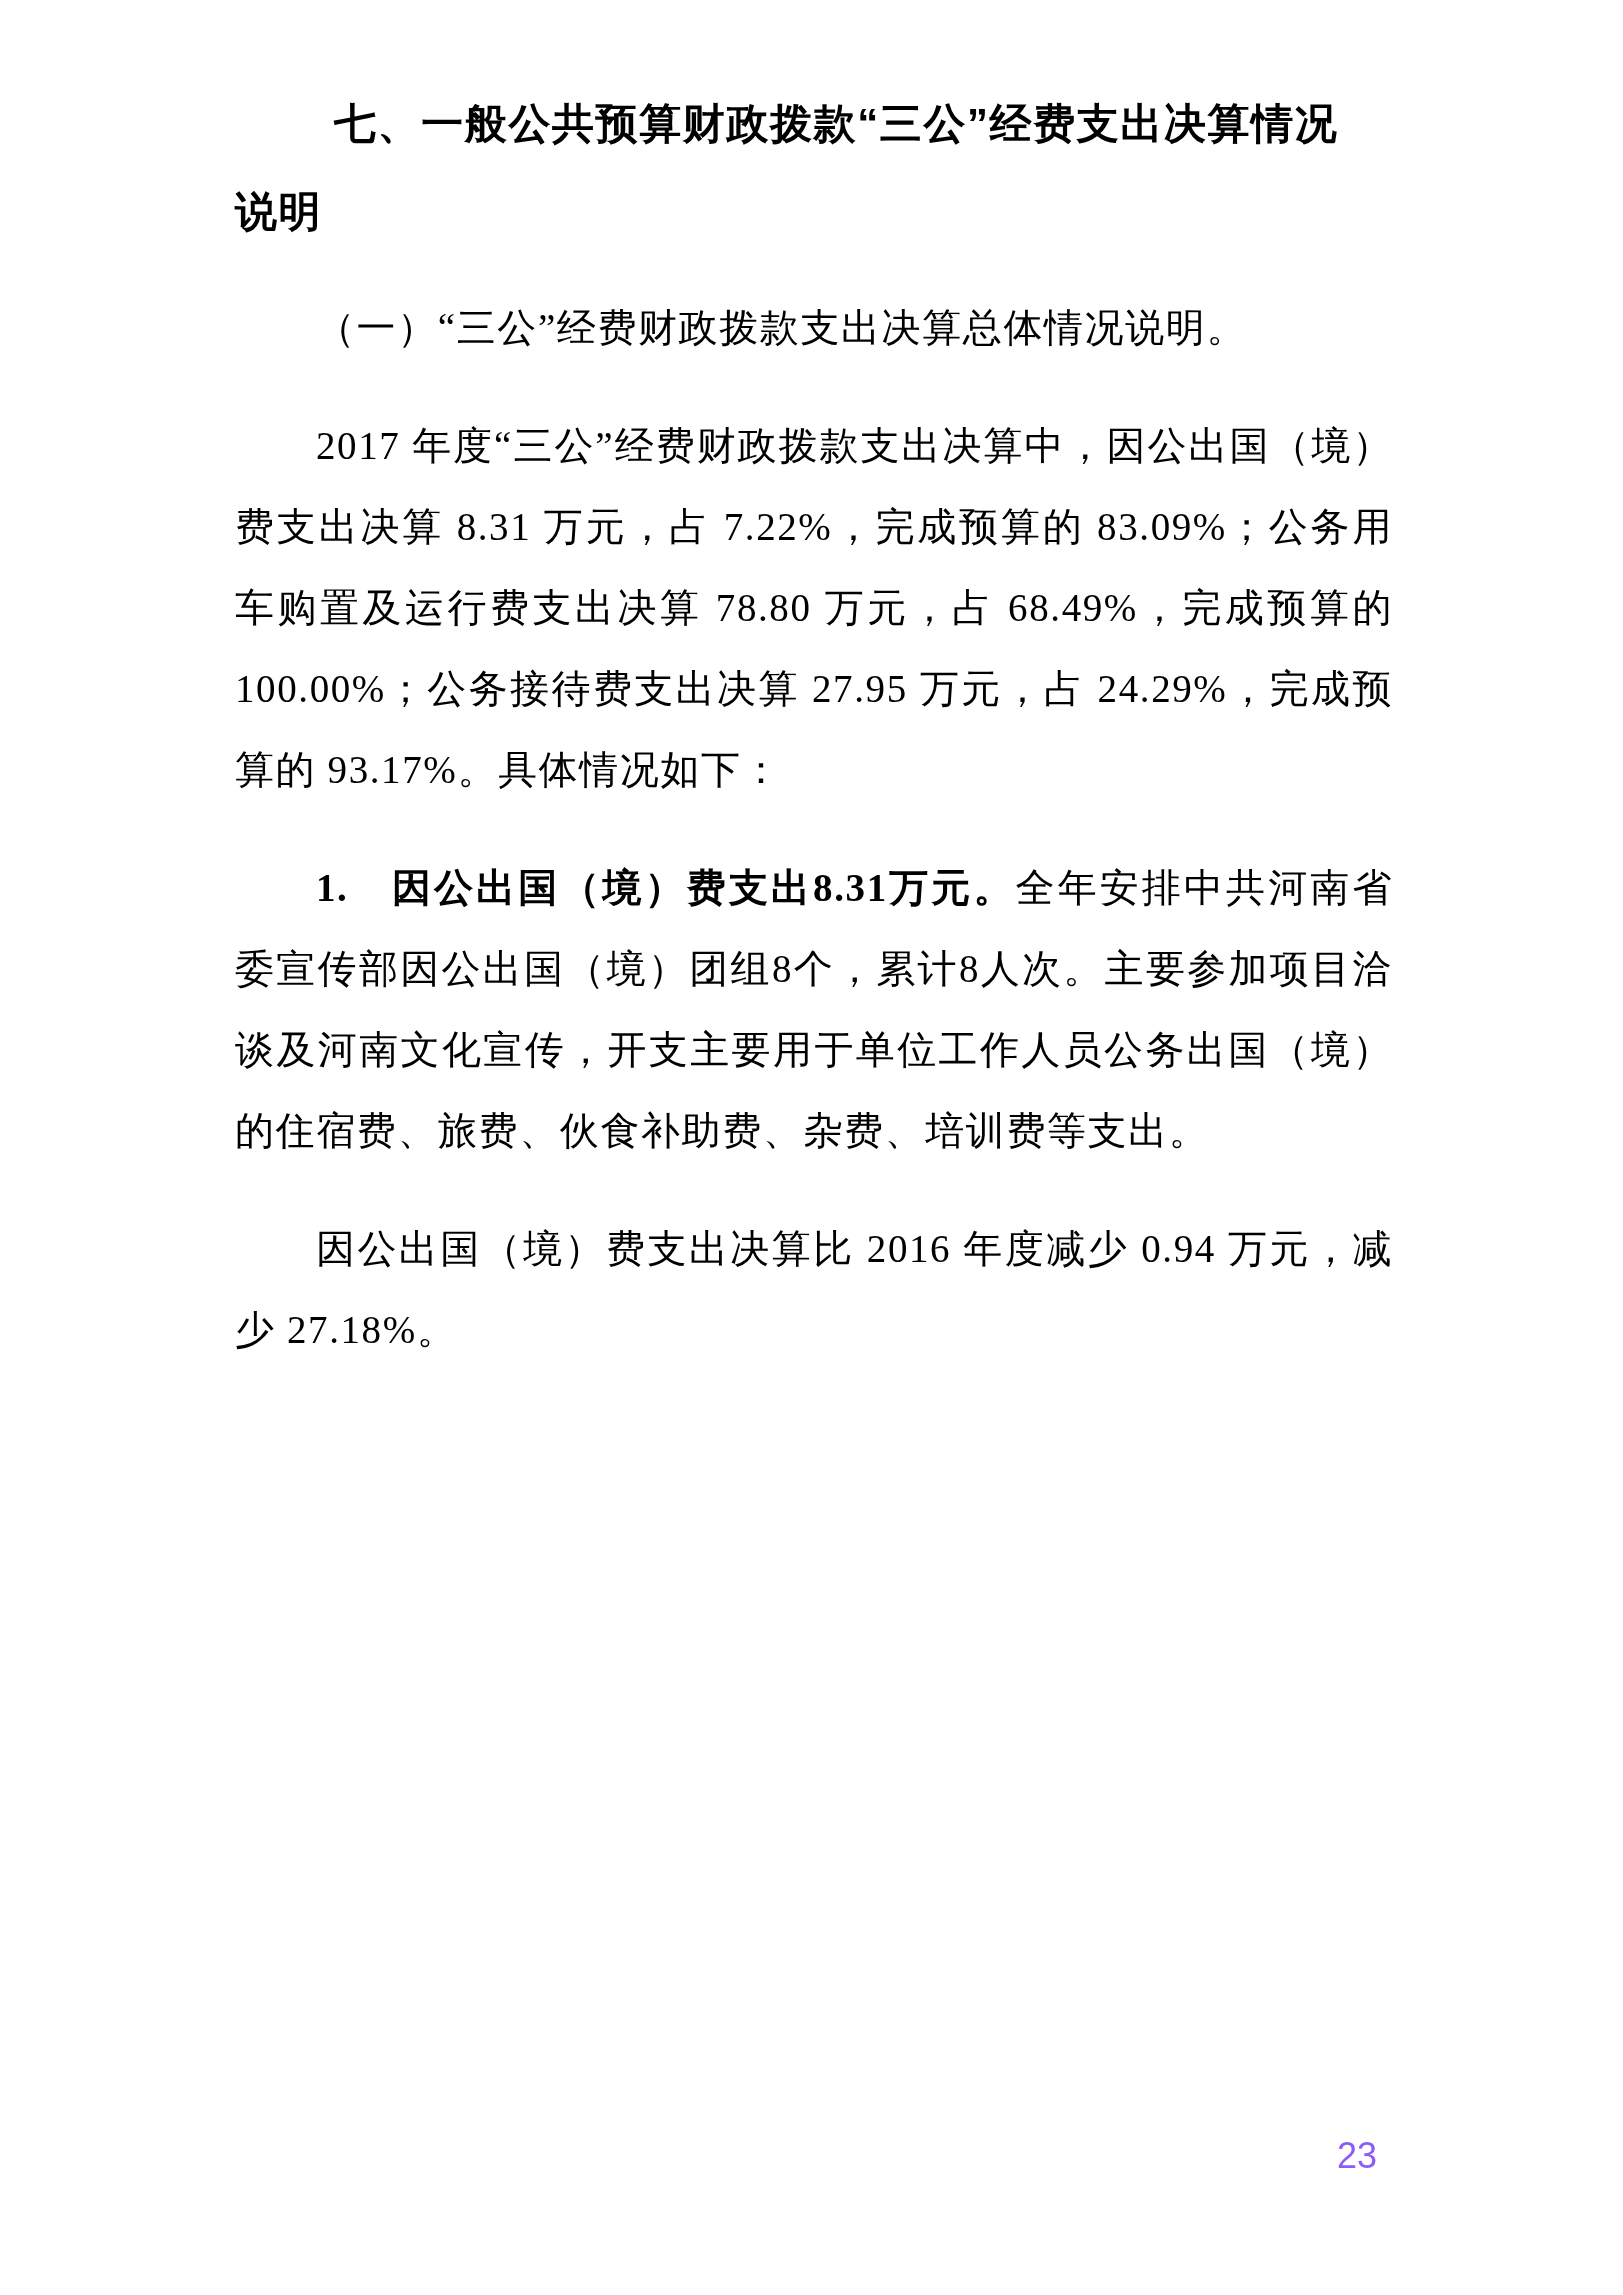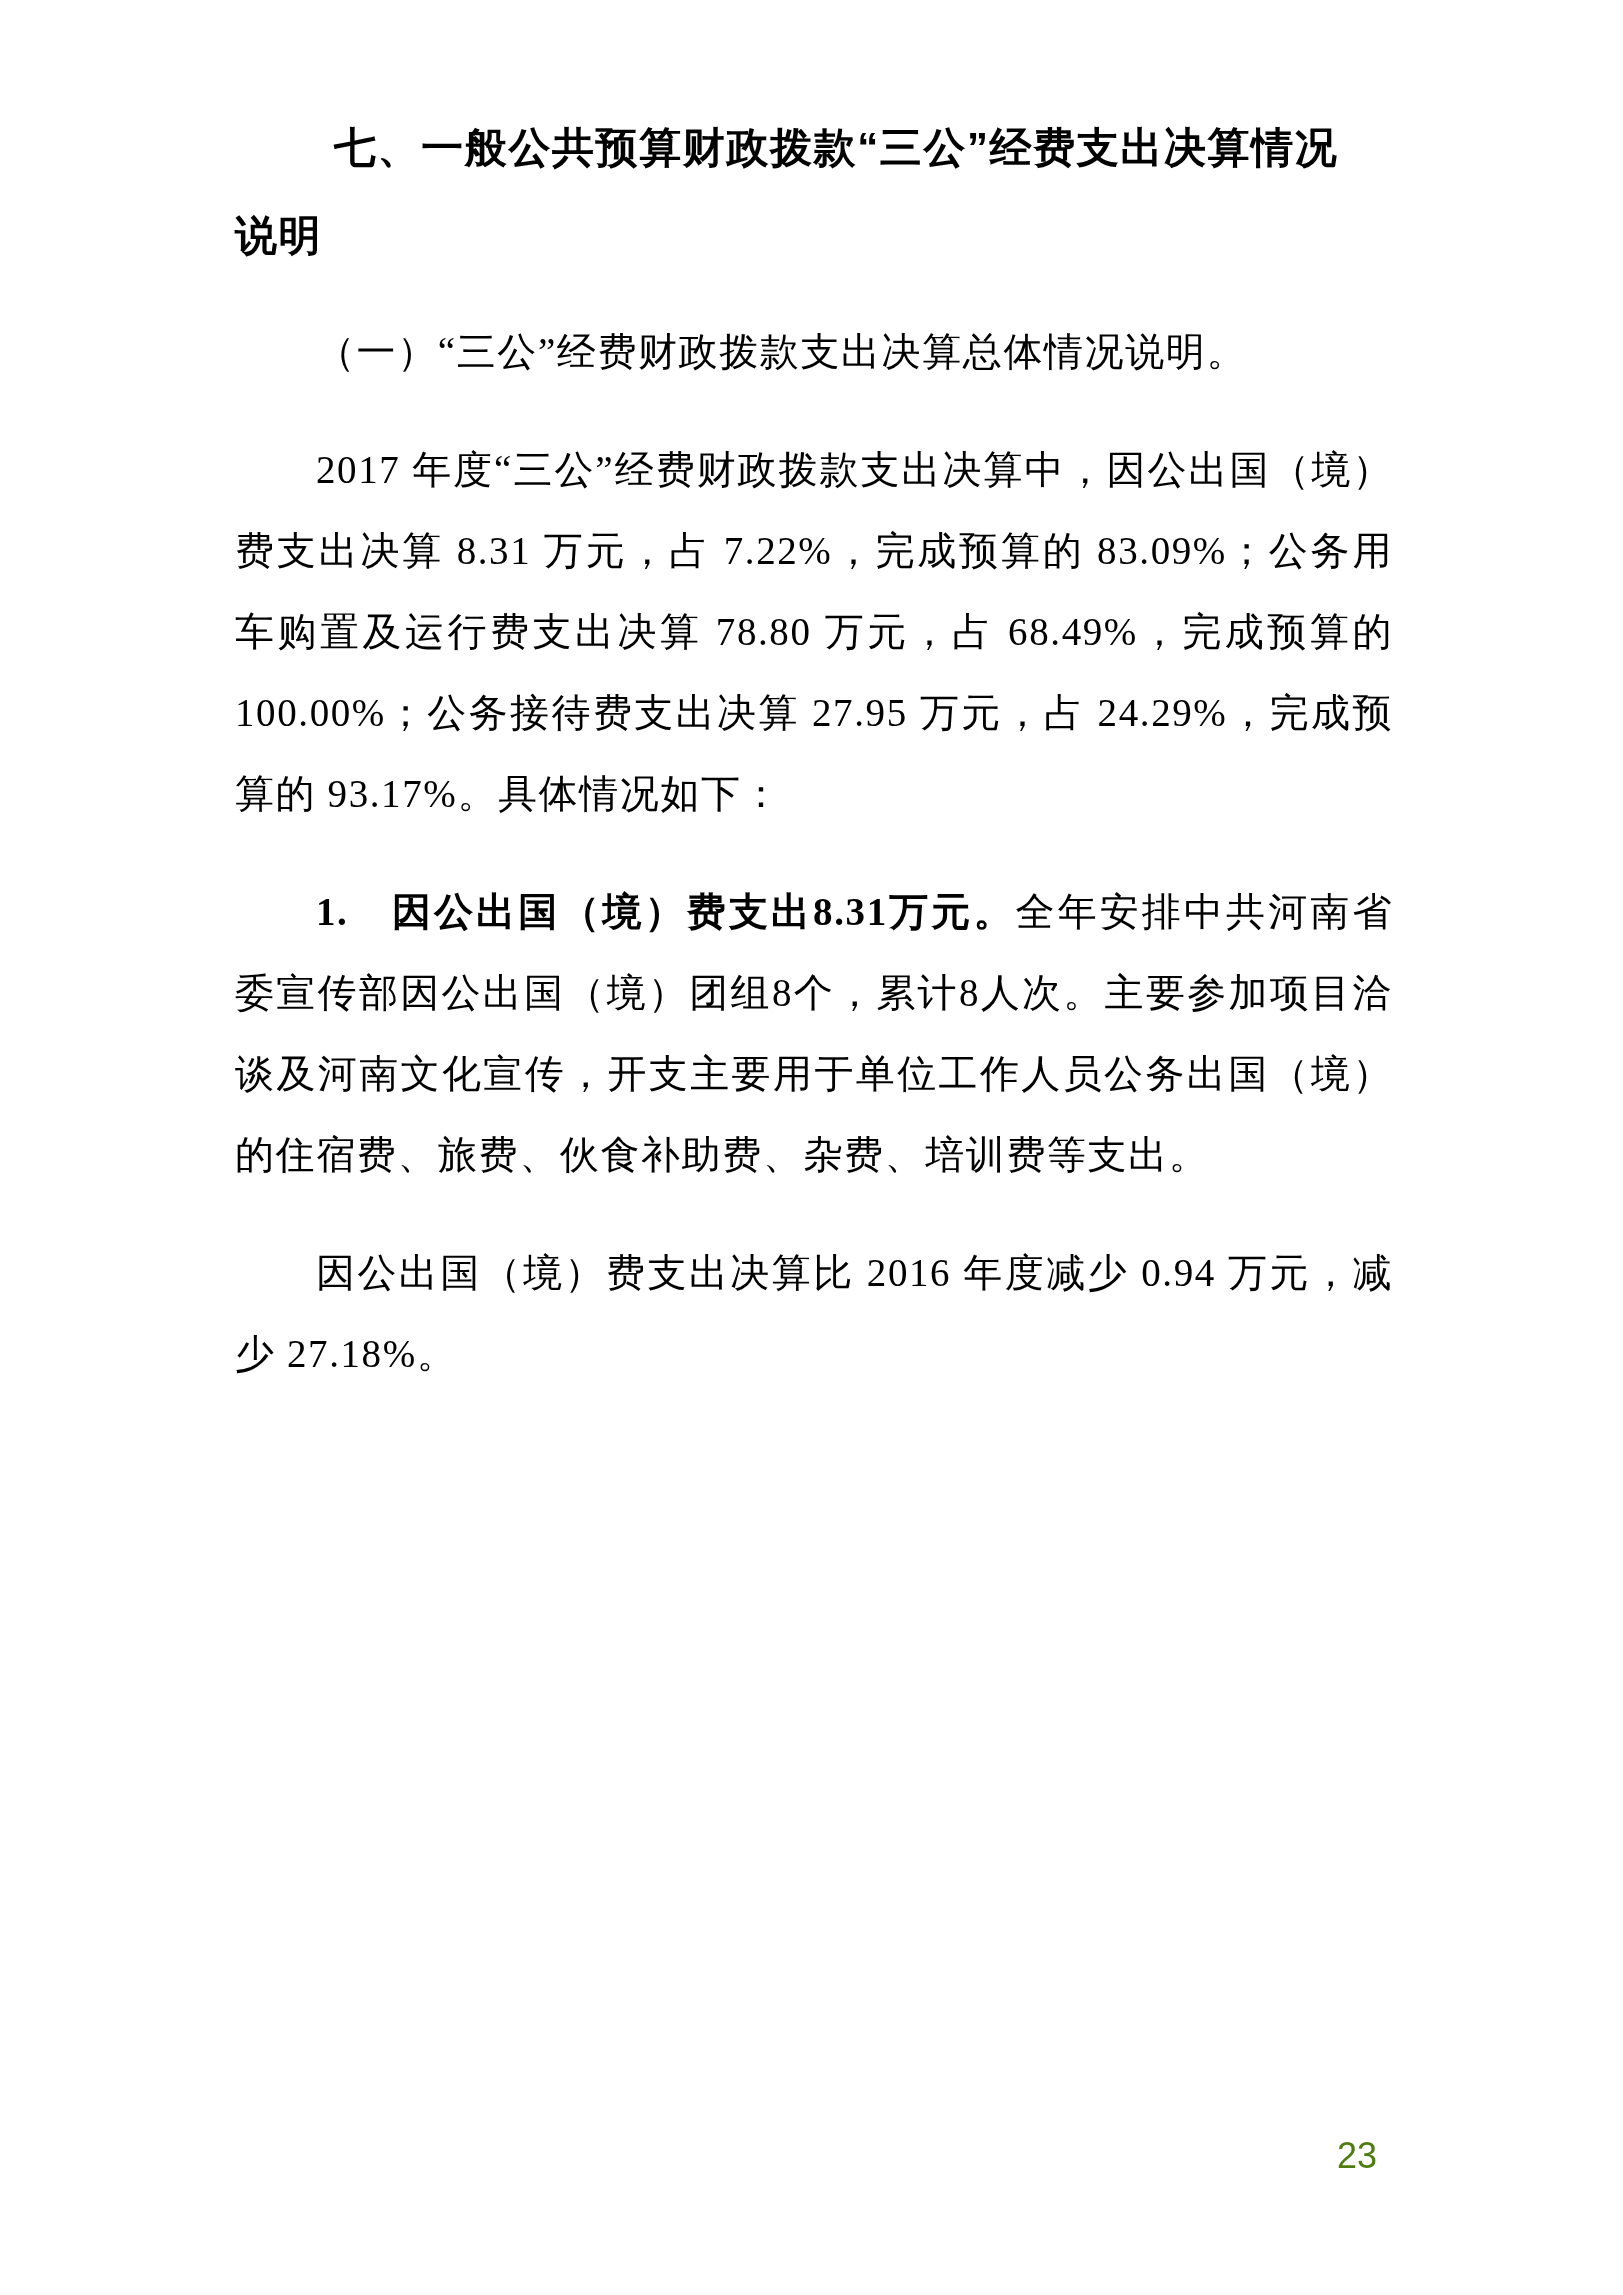--- a/index.html
+++ b/index.html
@@ -14,21 +14,21 @@
     background: #ffffff;
     color: #000000;
     overflow: hidden;
     font-family: "Liberation Serif", serif;
   }
   .content {
     position: absolute;
     left: 235px;
     top: 0;
     width: 1170px;
-    padding-top: 104px;
+    padding-top: 80px;
   }
   .doc-title {
     margin: 0 0 31px 0;
     font-family: "Liberation Sans", sans-serif;
     font-weight: bold;
     font-size: 42px;
     line-height: 88px;
     letter-spacing: 1.6px;
     color: #000000;
   }
@@ -53,21 +53,21 @@
   .para strong {
     font-weight: bold;
   }
   .page-number {
     position: absolute;
     top: 2136px;
     right: 246px;
     font-family: "Liberation Sans", sans-serif;
     font-size: 36px;
     line-height: 39px;
-    color: #4d7c0f;
+    color: #8b5cf6;
   }
 </style>
 </head>
 <body>
 
 <div class="page">
   <div class="content">
 
     <h1 class="doc-title">
       <span class="t-line first">七、一般公共预算财政拨款“三公”经费支出决算情况</span>

